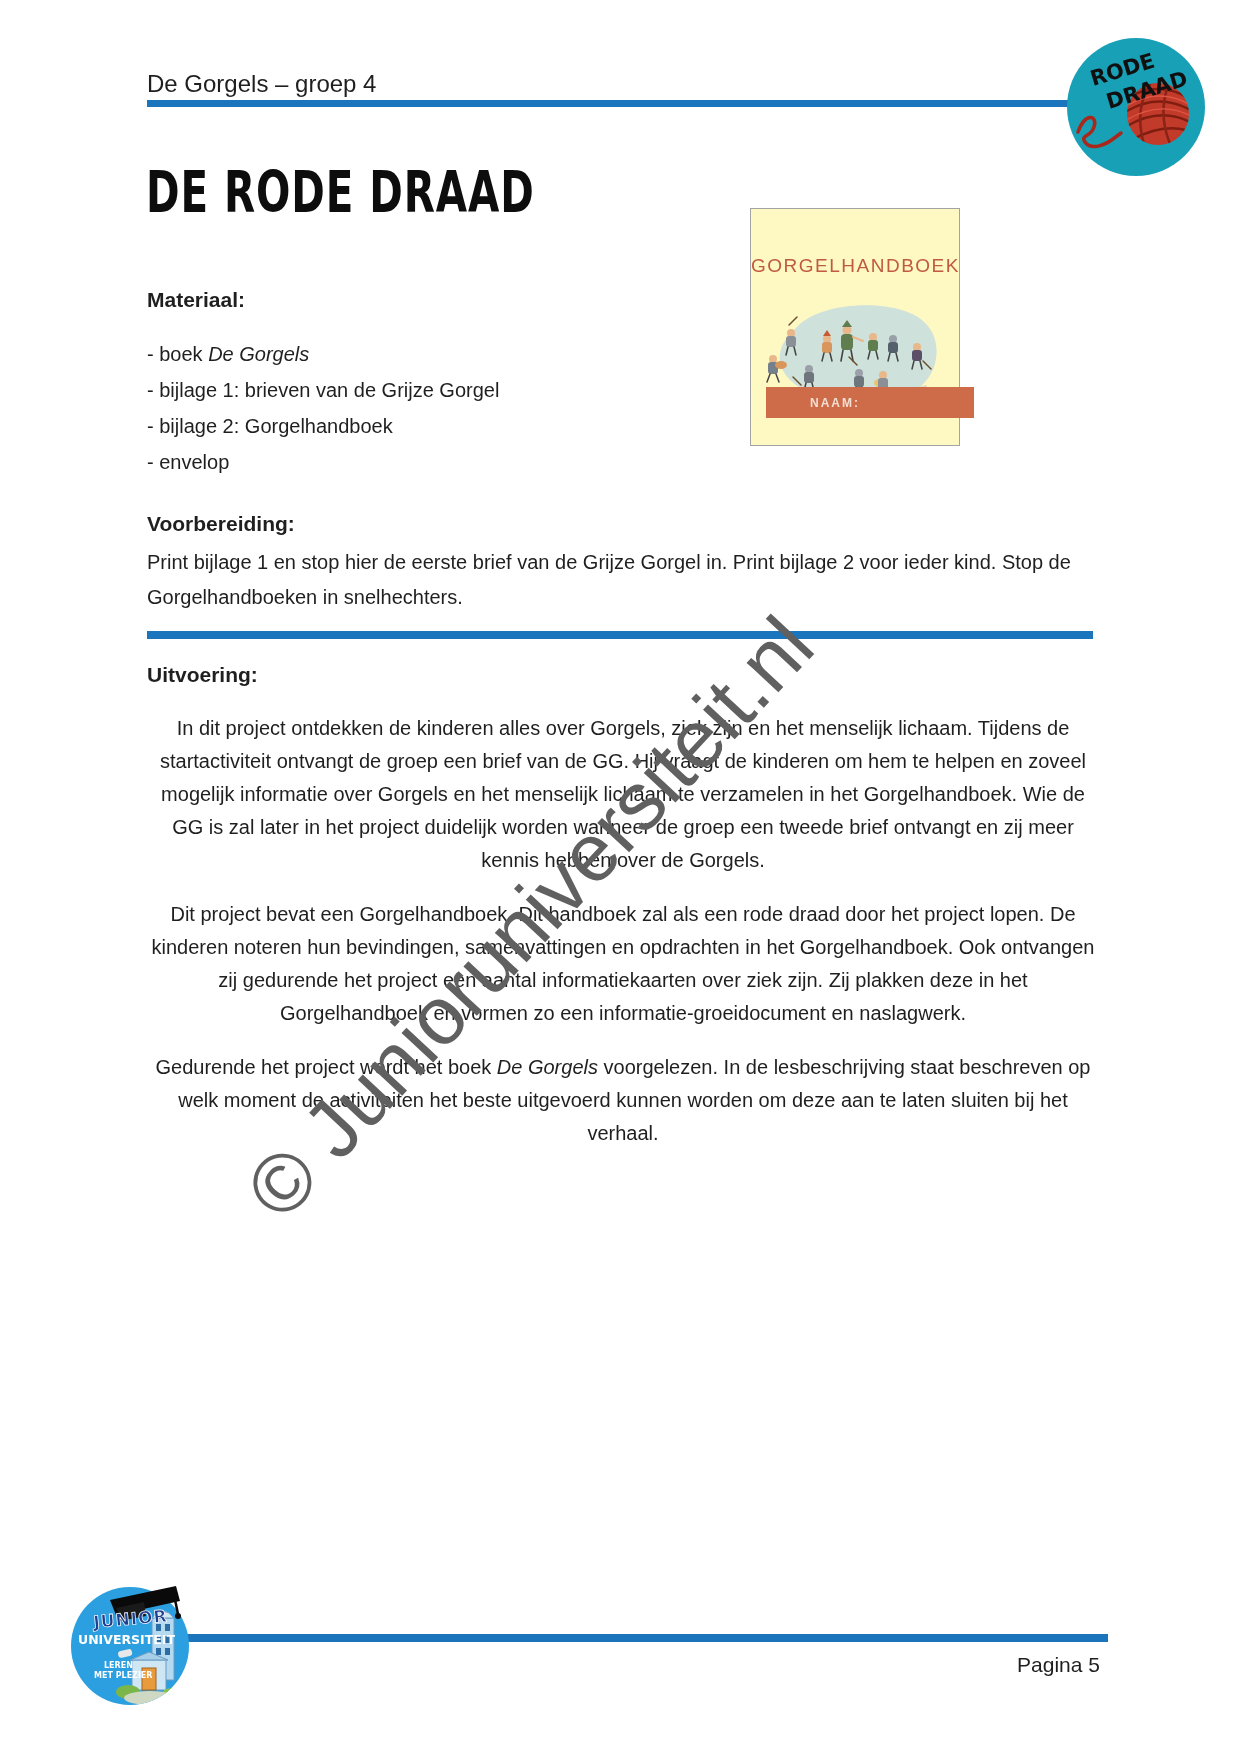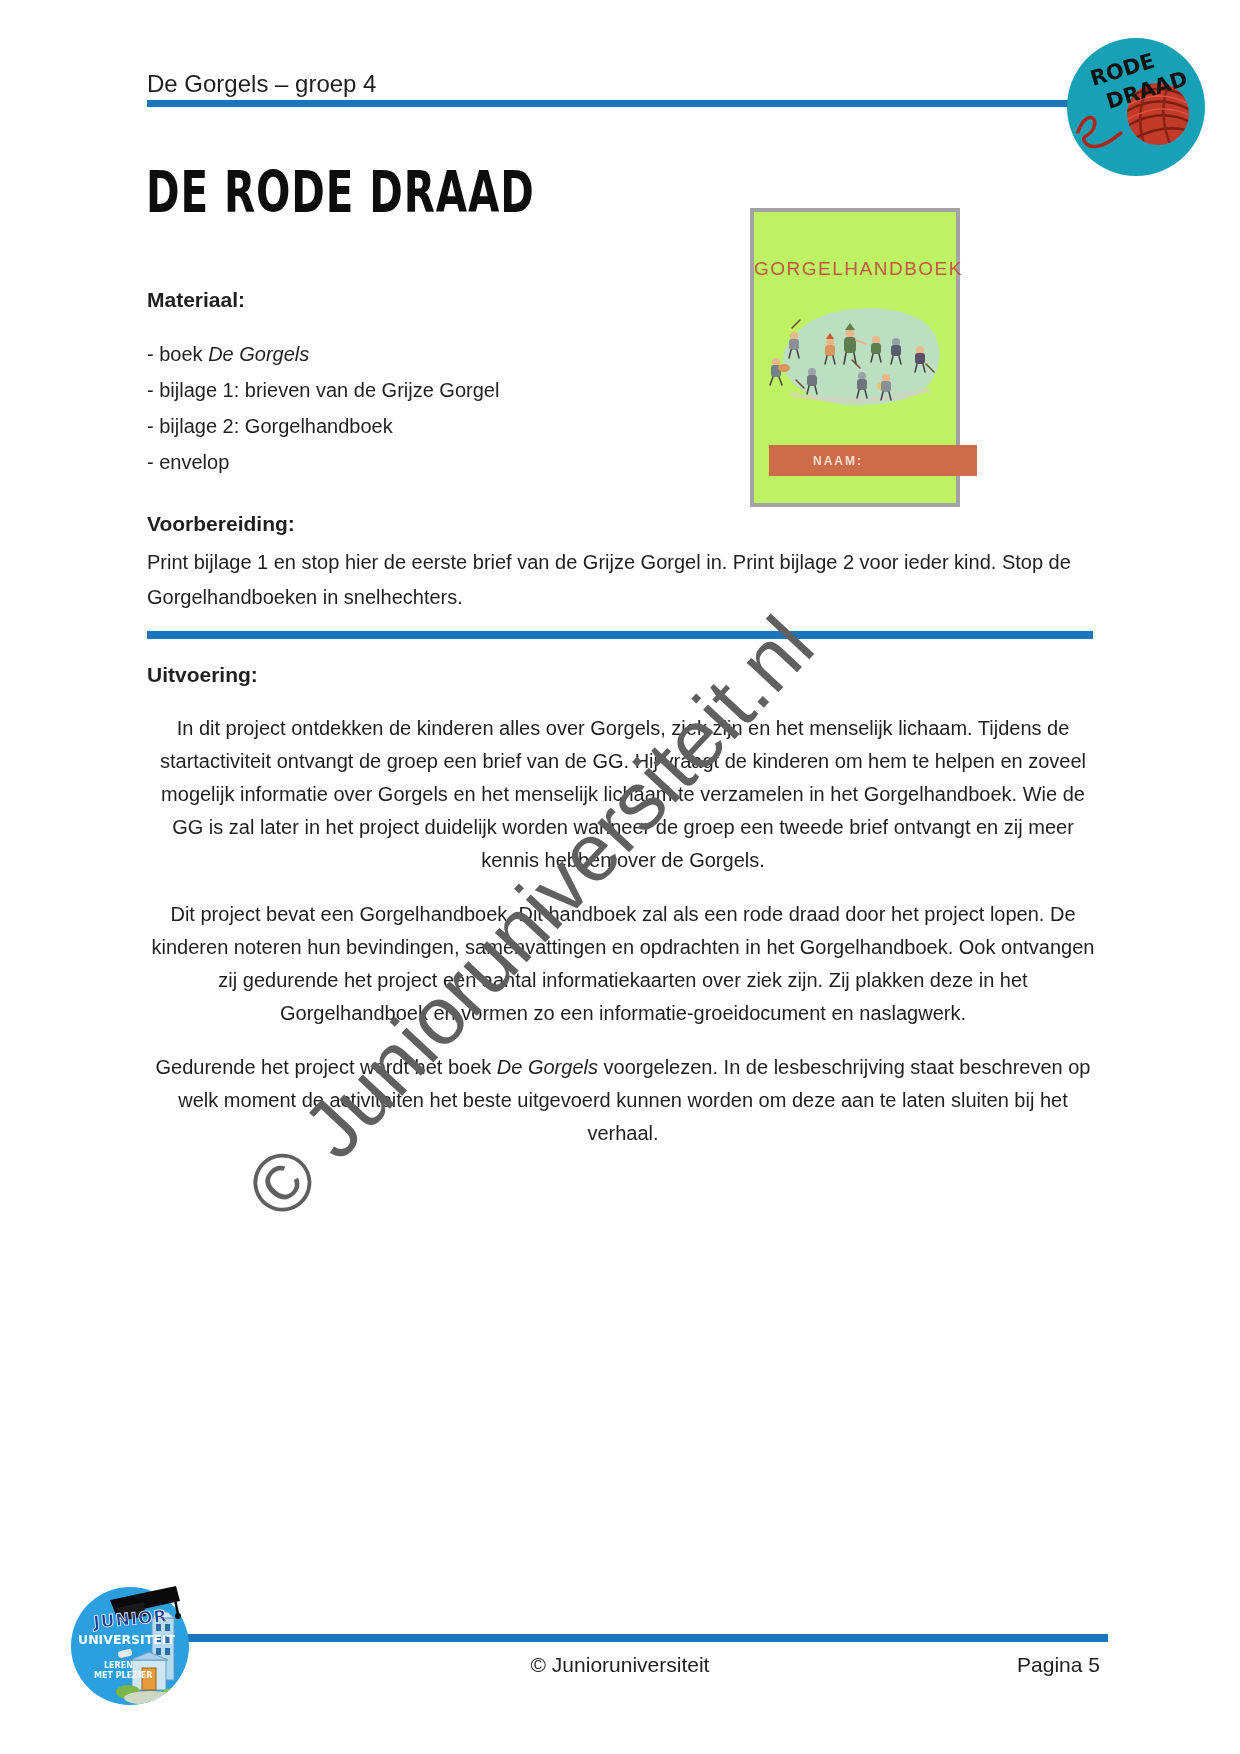--- a/index.html
+++ b/index.html
@@ -18,22 +18,22 @@
     left:146px;top:160px;font-family:"DejaVu Sans",sans-serif;font-weight:800;
     font-size:46px;letter-spacing:1px;transform:scale(.88,1.22);transform-origin:0 0;
     white-space:nowrap;color:#0d0d0d;
   }
   
   .materials{left:147px;top:288px;width:560px;font-size:20px;}
   .materials .heading{font-weight:bold;font-size:21px;margin-bottom:24px;}
   .materials .item{line-height:36px;}
   .it{font-style:italic;}
   
-  .cover{left:750px;top:208px;width:210px;height:299px;border:4px solid #a3a3a3;
-         box-sizing:border-box;background:#bef264;}
+  .cover{left:750px;top:208px;width:210px;height:238px;border:1px solid #a3a3a3;
+         box-sizing:border-box;background:#fef9c3;}
   .cover-title{position:absolute;left:0;right:0;top:46px;text-align:center;
          color:#c05a41;font-size:19px;letter-spacing:1.5px;font-weight:500;white-space:nowrap;}
   .cover-illo{position:absolute;left:6px;top:78px;width:194px;height:150px;}
   .name-bar{position:absolute;left:15px;bottom:27px;width:176px;height:31px;
          background:#ce6c4a;border-radius:0;padding-left:32px;}
   .name-bar span{display:block;padding:9px 0 0 12px;color:#f4ded2;font-size:12px;
          font-weight:bold;letter-spacing:2px;}
   
   .prep{left:147px;top:512px;width:955px;font-size:20px;}
   .prep .heading{font-weight:bold;font-size:21px;margin-bottom:9px;}
@@ -232,16 +232,15 @@
       <circle cx="112" cy="40" r="3" fill="#0a0a0a"></circle>
     </g>
     <g font-family="DejaVu Sans, sans-serif" font-weight="bold">
       <text x="28" y="52" font-size="17" fill="#1e3e8e" stroke="#ffffff" stroke-width="0.7" letter-spacing="1" transform="rotate(-5 28 52)">JUNIOR</text>
       <text x="12" y="68" font-size="12.5" fill="#ffffff">UNIVERSITEIT</text>
       <text x="38" y="92" font-size="8" fill="#ffffff">LEREN</text>
       <text x="28" y="102" font-size="8" fill="#ffffff">MET PLEZIER</text>
     </g>
   </svg>
 
-  <div class="abs footer-copy">© Junioruniversiteit</div>
   <div class="abs footer-page">Pagina 5</div>
 
 </div>
 
 </body></html>

